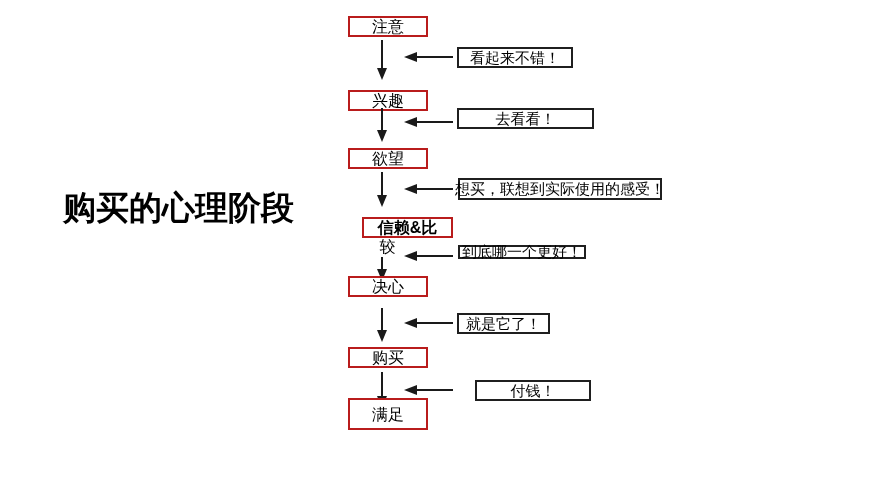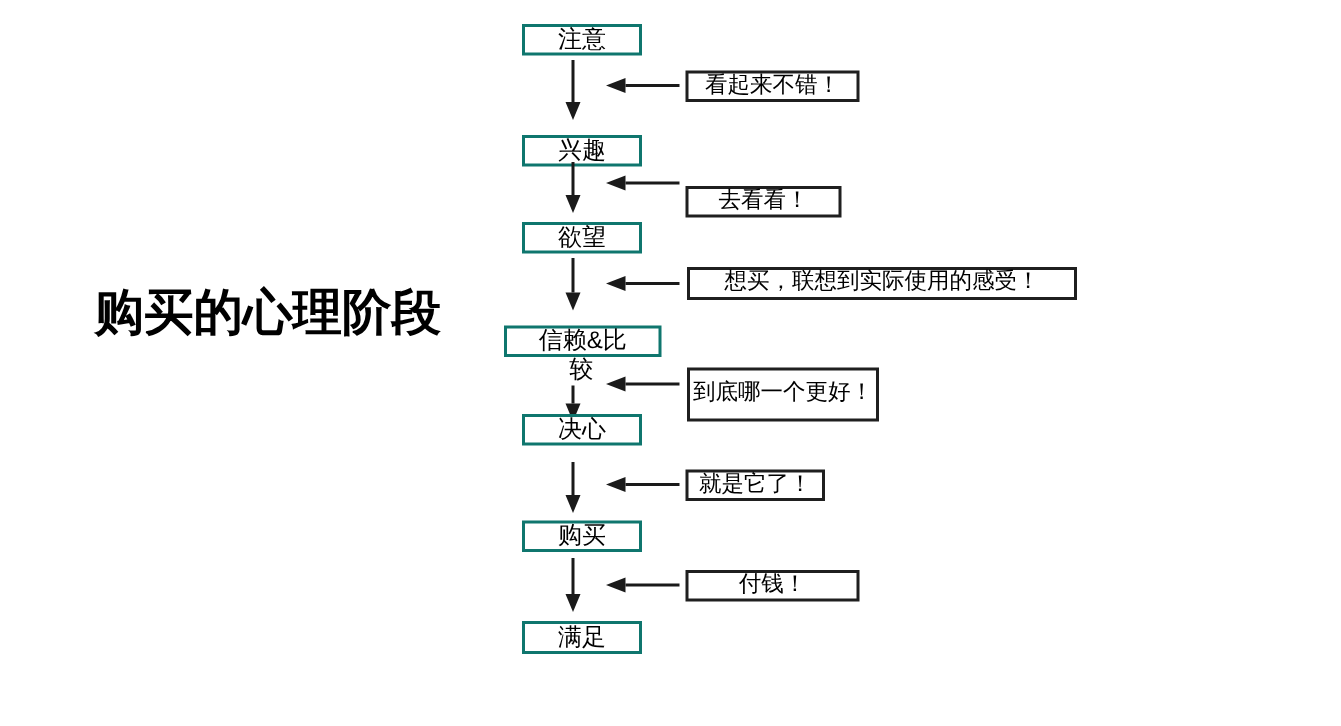--- a/index.html
+++ b/index.html
@@ -26,33 +26,34 @@
     color: #000000;
     white-space: nowrap;
     letter-spacing: 0px;
   }
   .stage {
     position: absolute;
     box-sizing: border-box;
     left: 348px;
     width: 80px;
     height: 21px;
-    border: 2px solid #0f766e;
+    border: 2px solid #b91c1c;
     background: #ffffff;
     display: flex;
     align-items: center;
     justify-content: center;
     font-size: 16px;
     line-height: 17px;
     color: #000000;
     white-space: nowrap;
   }
   .stage.wide {
-    left: 336px;
-    width: 105px;
+    left: 362px;
+    width: 91px;
+    font-weight: bold;
   }
   .stage-overflow {
     position: absolute;
     left: 342px;
     width: 91px;
     top: 238px;
     text-align: center;
     font-size: 16px;
     line-height: 18px;
     color: #000000;
@@ -63,21 +64,20 @@
     height: 21px;
     border: 2px solid #1f1f1f;
     background: #ffffff;
     display: flex;
     align-items: center;
     justify-content: center;
     font-size: 15px;
     line-height: 16px;
     color: #000000;
     white-space: nowrap;
-    font-family: Liberation Mono, monospace;
   }
   
   .va {
     position: absolute;
     width: 2px;
     background: #1a1a1a;
   }
   .va::after {
     content: "";
     position: absolute;
@@ -132,33 +132,33 @@
   <div class="va" style="left:381px; top:257px; height:12px"></div>
 
   <div class="stage" style="top:276px">决心</div>
 
   <div class="va" style="left:381px; top:308px; height:22px"></div>
 
   <div class="stage" style="top:347px">购买</div>
 
   <div class="va" style="left:381px; top:372px; height:24px"></div>
 
-  <div class="stage" style="top:414px; height:22px">满足</div>
+  <div class="stage" style="top:398px; height:32px">满足</div>
 
   <div class="ha" style="left:417px; top:56px; width:36px"></div>
   <div class="note" style="left:457px; top:47px; width:116px">看起来不错！</div>
 
   <div class="ha" style="left:417px; top:121px; width:36px"></div>
-  <div class="note" style="left:457px; top:124px; width:104px">去看看！</div>
+  <div class="note" style="left:457px; top:108px; width:137px">去看看！</div>
 
   <div class="ha" style="left:417px; top:188px; width:36px"></div>
-  <div class="note" style="left:458px; top:178px; width:260px; height:22px">想买，联想到实际使用的感受！</div>
+  <div class="note" style="left:458px; top:178px; width:204px; height:22px">想买，联想到实际使用的感受！</div>
 
   <div class="ha" style="left:417px; top:255px; width:36px"></div>
-  <div class="note" style="left:458px; top:245px; width:128px; height:36px">到底哪一个更好！</div>
+  <div class="note" style="left:458px; top:245px; width:128px; height:14px">到底哪一个更好！</div>
 
   <div class="ha" style="left:417px; top:322px; width:36px"></div>
   <div class="note" style="left:457px; top:313px; width:93px">就是它了！</div>
 
   <div class="ha" style="left:417px; top:389px; width:36px"></div>
-  <div class="note" style="left:457px; top:380px; width:116px">付钱！</div>
+  <div class="note" style="left:475px; top:380px; width:116px">付钱！</div>
 
 </div>
 
 </body></html>

